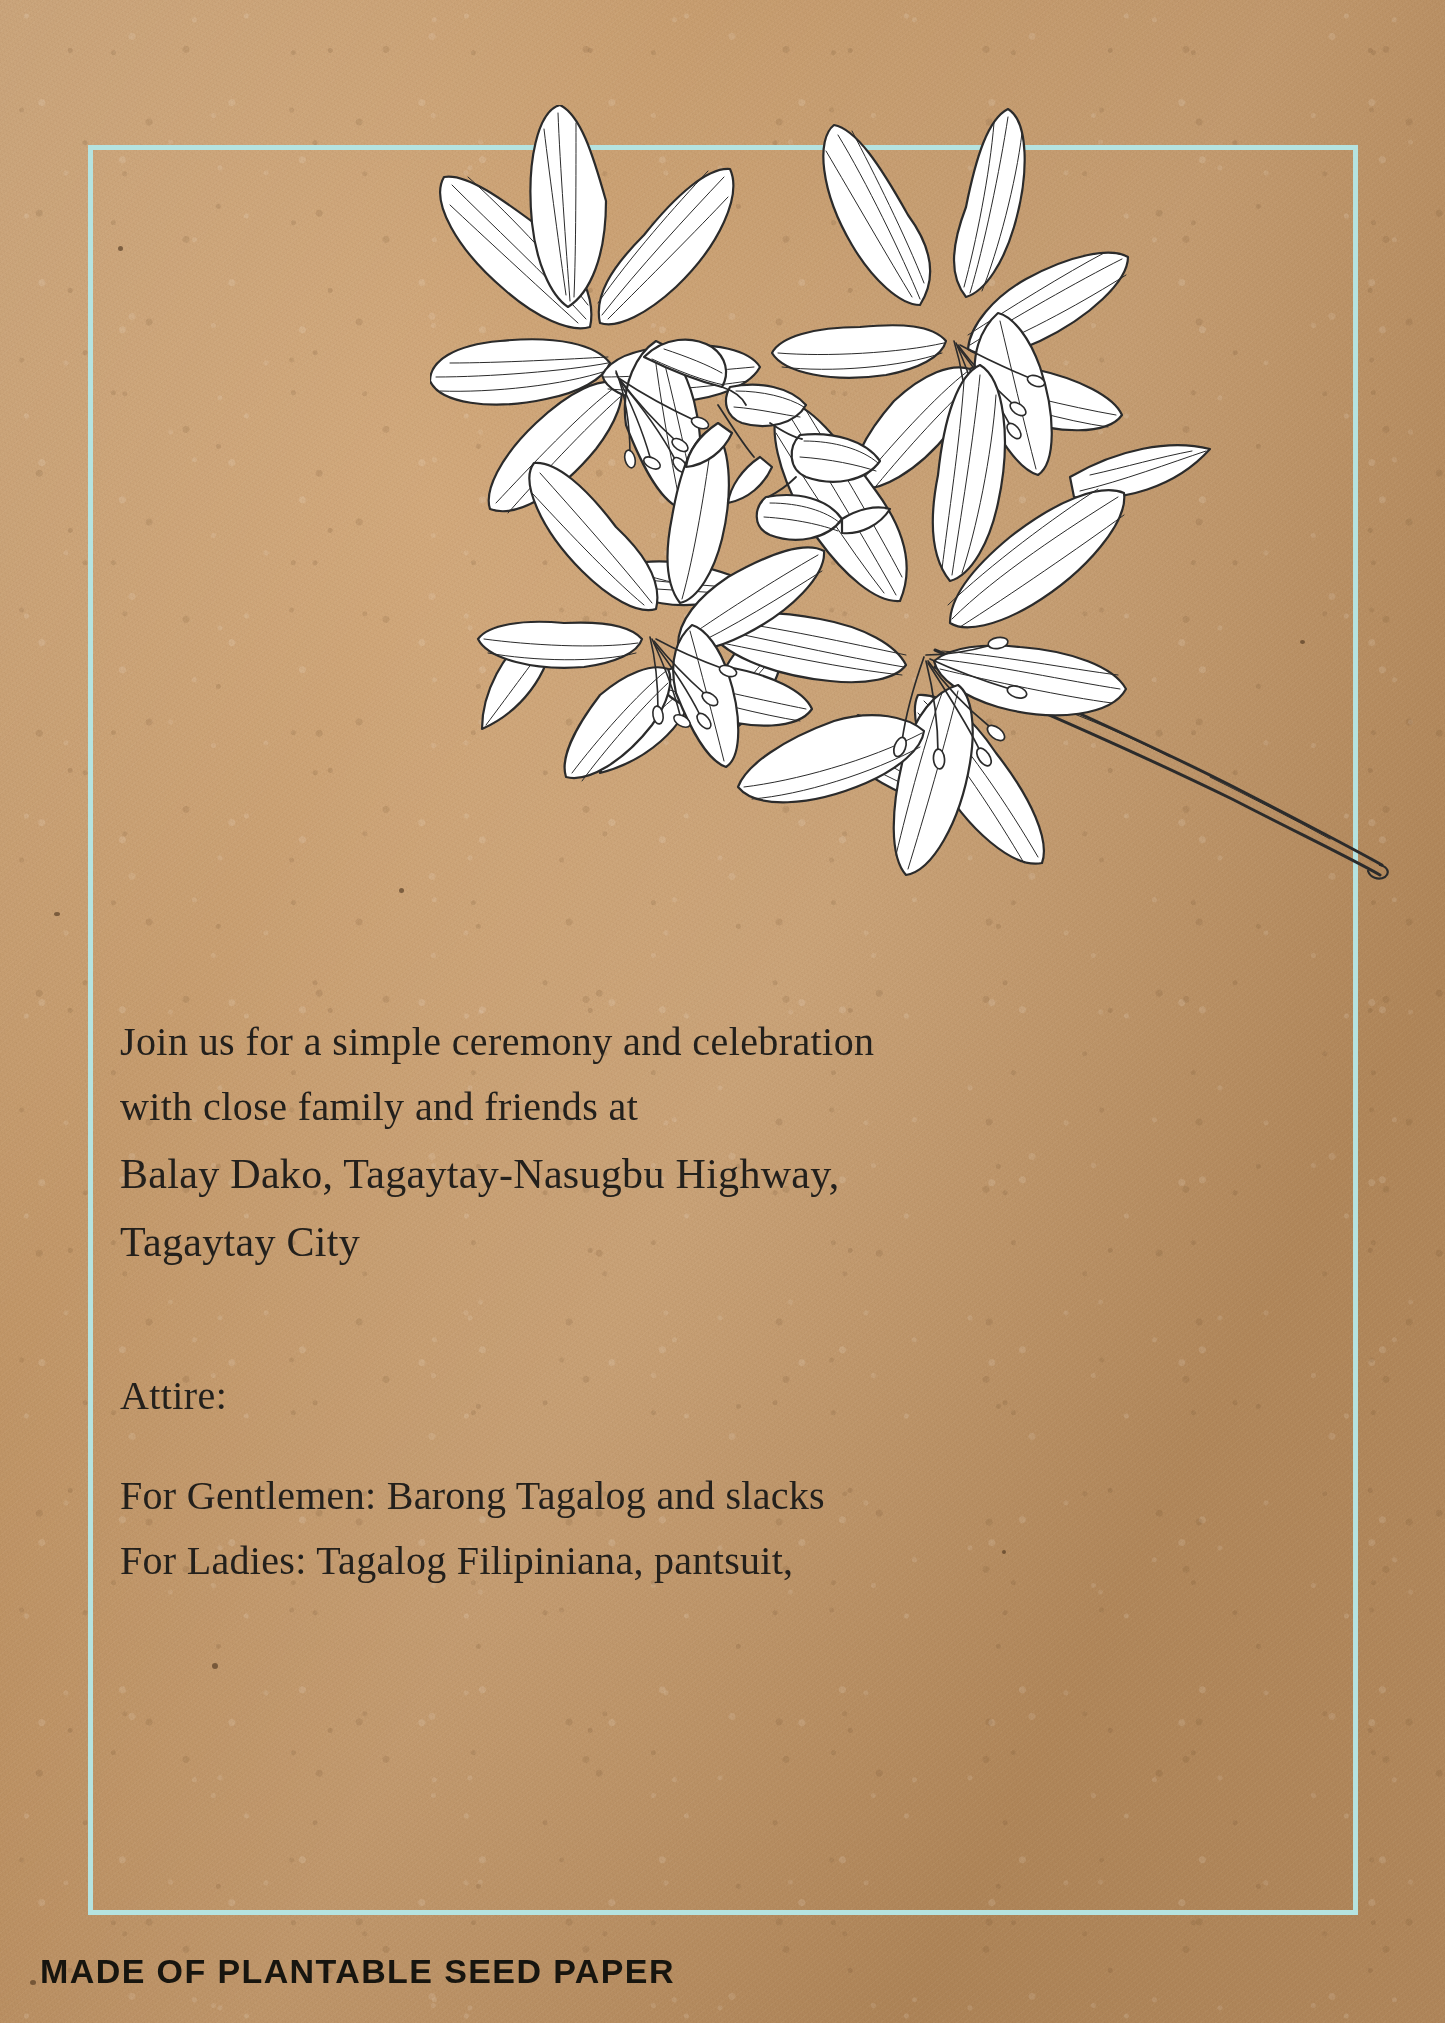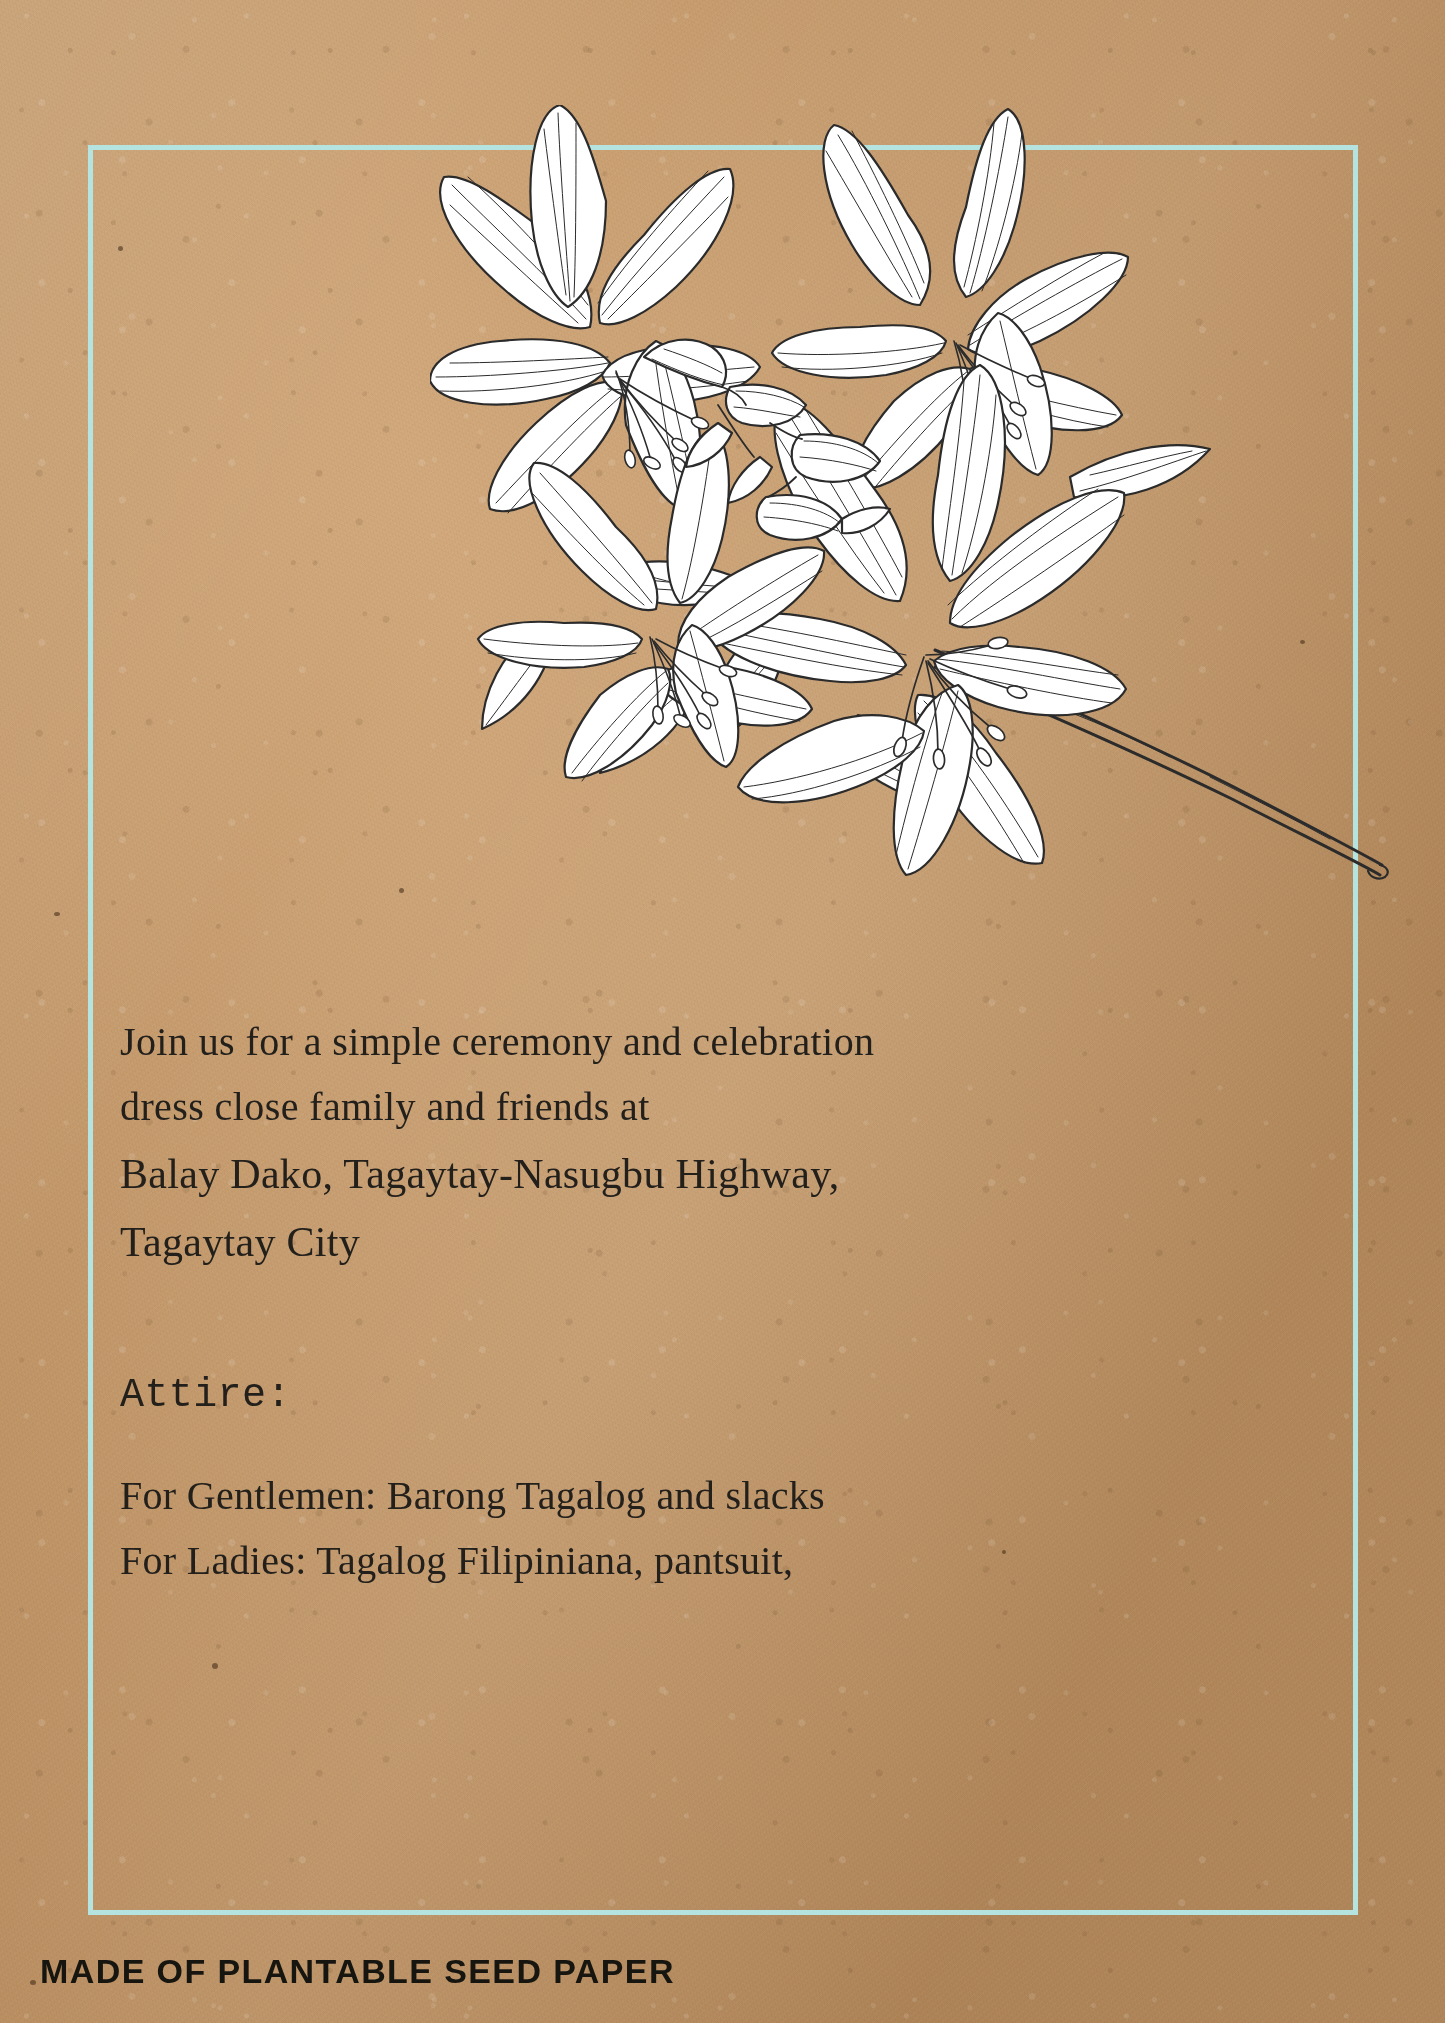--- a/index.html
+++ b/index.html
@@ -107,21 +107,20 @@
     font-size: 42px;
     line-height: 1.62;
     letter-spacing: 0.3px;
     white-space: nowrap;
   }
   .spacer-lg { height: 88px; }
   .attire-head {
     font-size: 40px;
     line-height: 1.62;
     letter-spacing: 0.4px;
-    font-family: Liberation Mono, monospace;
   }
   .spacer-sm { height: 36px; }
   .attire-line {
     font-size: 40px;
     line-height: 1.62;
     letter-spacing: 0.3px;
     white-space: nowrap;
   }
 
   
@@ -403,21 +402,21 @@
           <path d="M330 352 C312 364 300 382 298 398 C318 394 334 380 342 362 Z"></path>
           <path d="M412 414 C428 404 446 400 460 404 C450 420 430 430 412 428 Z"></path>
         </g>
 
       </g>
     </svg>
   </div>
 
   <div id="text-block">
     <div class="line">Join us for a simple ceremony and celebration</div>
-    <div class="line">dress close family and friends at</div>
+    <div class="line">with close family and friends at</div>
     <div class="venue">Balay Dako, Tagaytay-Nasugbu Highway,</div>
     <div class="venue">Tagaytay City</div>
     <div class="spacer-lg"></div>
     <div class="attire-head">Attire:</div>
     <div class="spacer-sm"></div>
     <div class="attire-line">For Gentlemen: Barong Tagalog and slacks</div>
     <div class="attire-line">For Ladies: Tagalog Filipiniana, pantsuit,</div>
   </div>
 
   <div id="footer">MADE OF PLANTABLE SEED PAPER</div>

